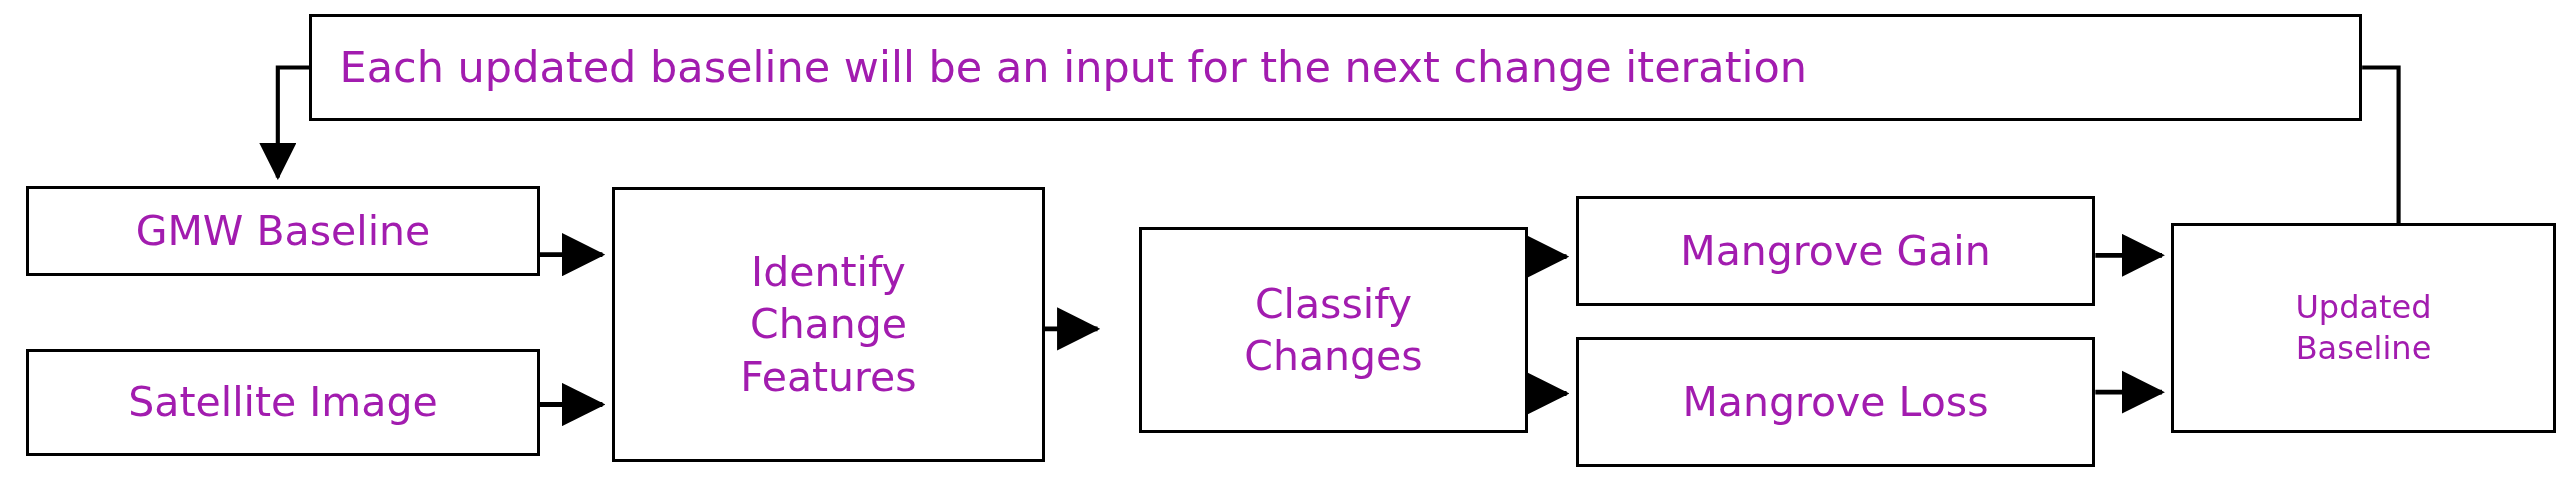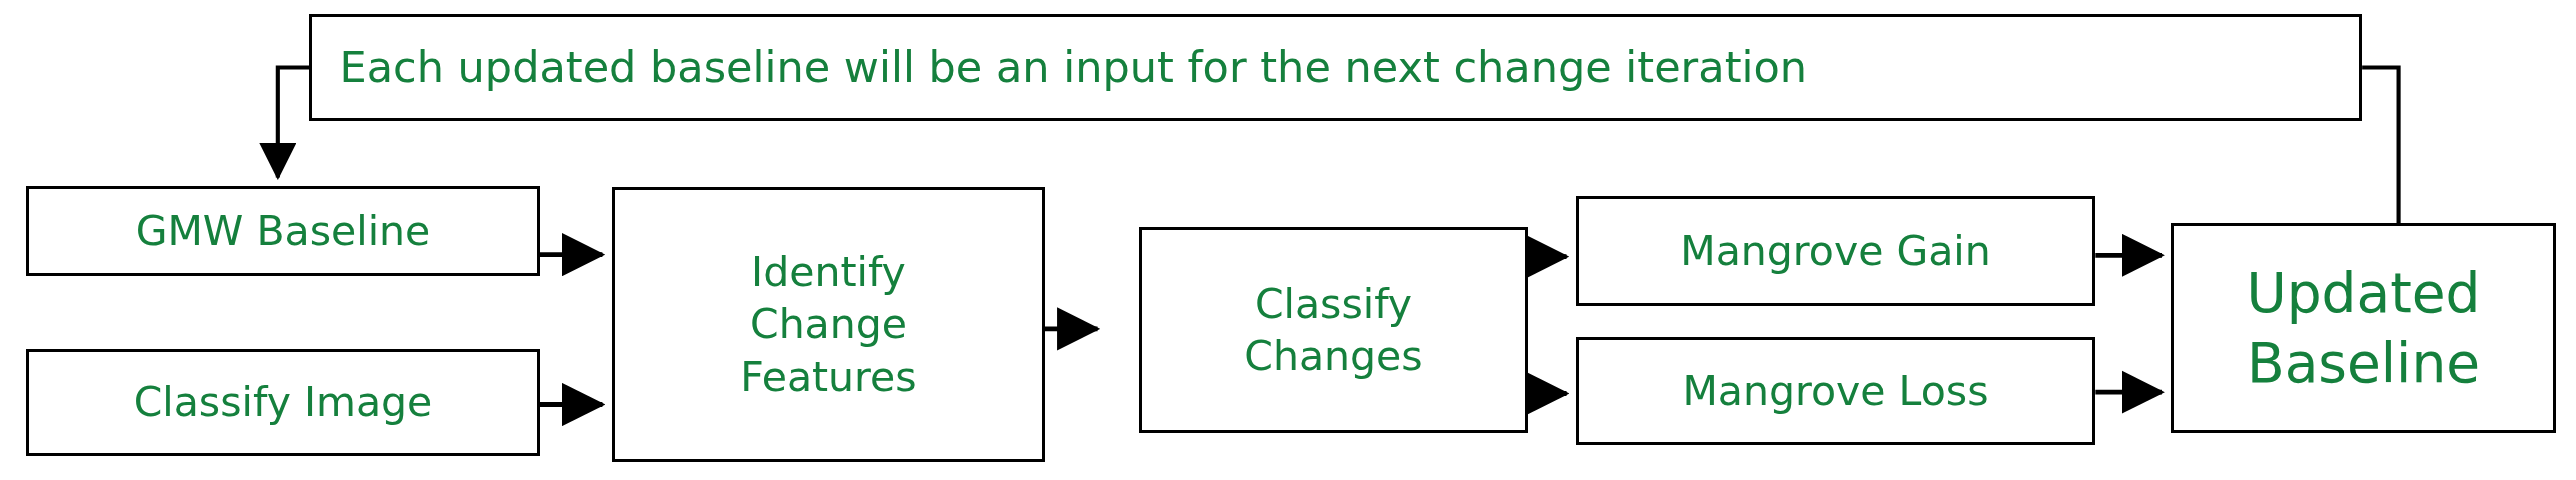--- a/index.html
+++ b/index.html
@@ -17,21 +17,21 @@
   }
   .node {
     position: absolute;
     box-sizing: border-box;
     background: #ffffff;
     border: 3.4px solid #000000;
     display: flex;
     align-items: center;
     justify-content: center;
     text-align: center;
-    color: #15803d;
+    color: #a21caf;
     line-height: 1.28;
     white-space: pre-line;
     font-weight: 400;
   }
   .node-label {
     display: block;
     width: 100%;
     white-space: pre-line;
   }
   #banner {
@@ -76,29 +76,29 @@
     left: 1576px;
     top: 196px;
     width: 519px;
     height: 110px;
     font-size: 41px;
   }
   #mangrove-loss {
     left: 1576px;
     top: 337px;
     width: 519px;
-    height: 108px;
+    height: 130px;
     font-size: 41px;
   }
   #updated-baseline {
     left: 2171px;
     top: 223px;
     width: 385px;
     height: 210px;
-    font-size: 55px;
+    font-size: 32px;
   }
   #edges {
     position: absolute;
     left: 0;
     top: 0;
     width: 2576px;
     height: 481px;
     pointer-events: none;
   }
 </style>
@@ -135,21 +135,21 @@
 
   <div class="node" id="banner">
     <span class="node-label">Each updated baseline will be an input for the next change iteration</span>
   </div>
 
   <div class="node" id="gmw-baseline">
     <span class="node-label">GMW Baseline</span>
   </div>
 
   <div class="node" id="satellite-image">
-    <span class="node-label">Classify Image</span>
+    <span class="node-label">Satellite Image</span>
   </div>
 
   <div class="node" id="identify-change-features">
     <span class="node-label">Identify
 Change
 Features</span>
   </div>
 
   <div class="node" id="classify-changes">
     <span class="node-label">Classify

